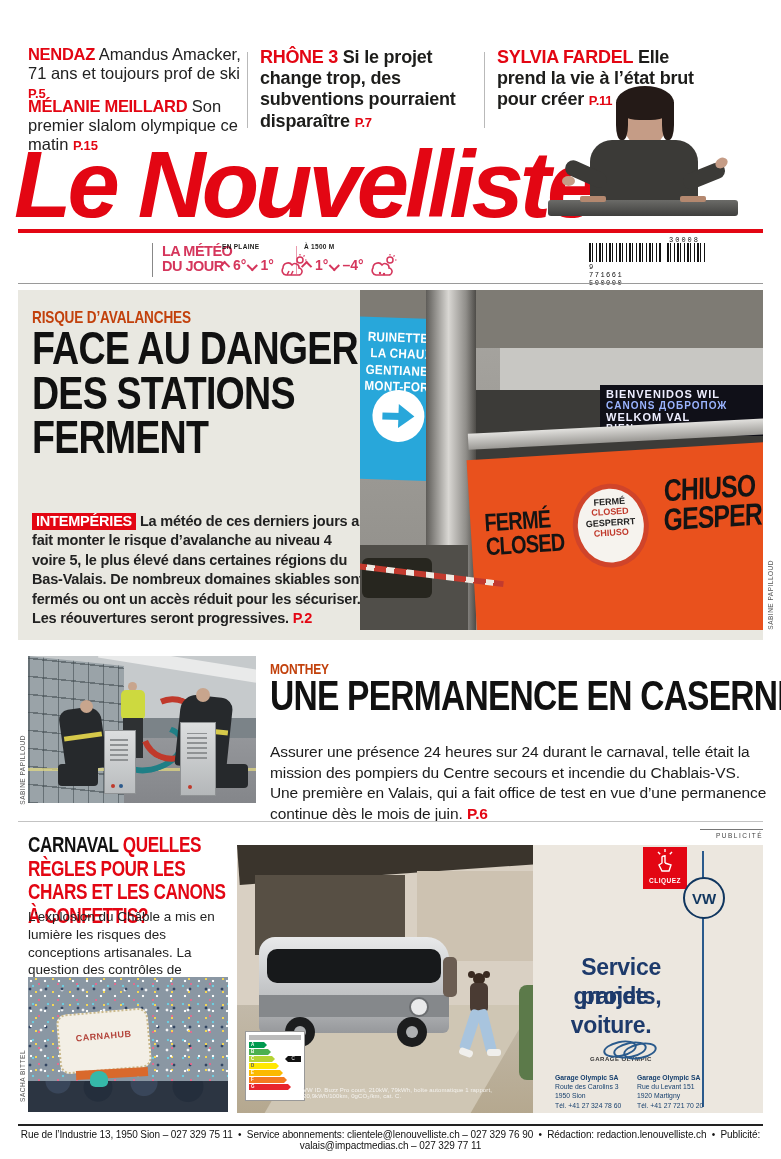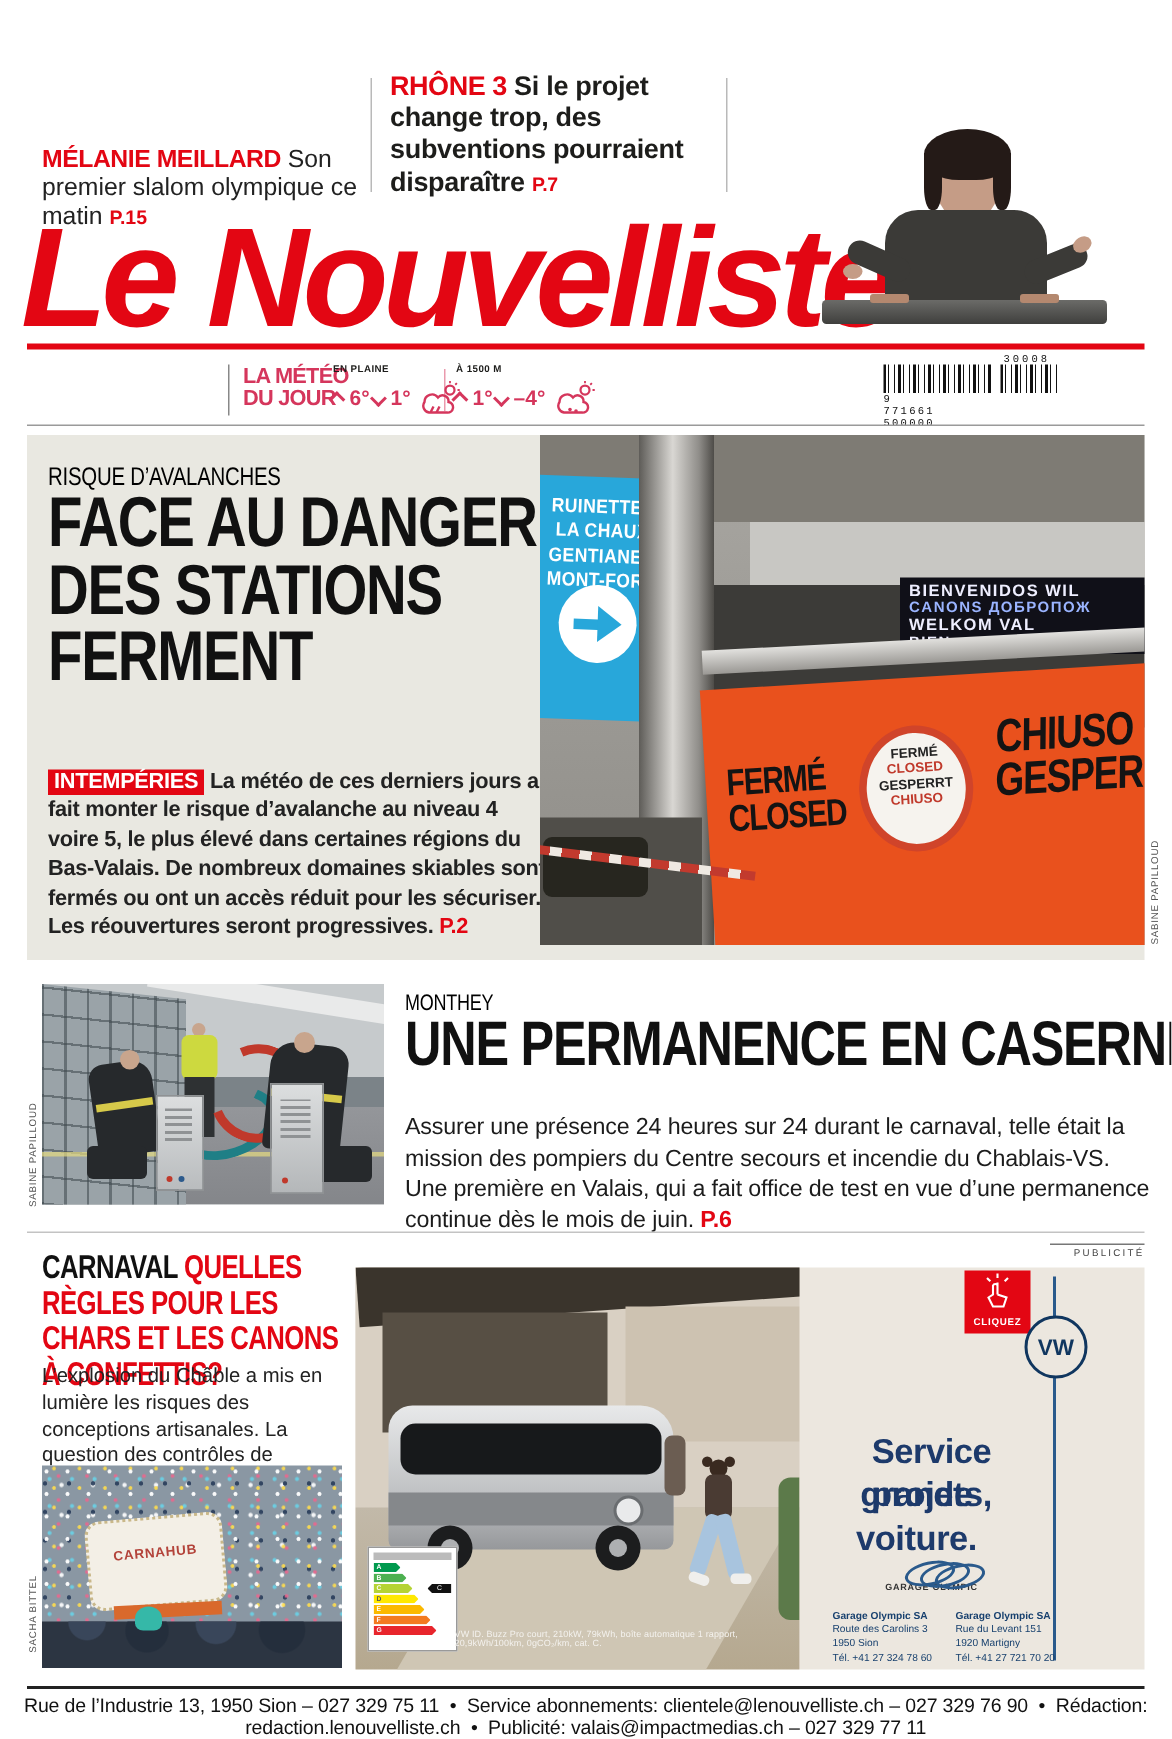--- a/index.html
+++ b/index.html
@@ -22,21 +22,21 @@
   .meteo{color:#d5365c;font-weight:bold;font-size:14.5px;line-height:1.0;letter-spacing:-.5px;}
   .wlabel{font-size:6.5px;font-weight:bold;color:#1d1d1b;letter-spacing:.3px;}
   .wtemp{color:#d5365c;font-weight:bold;font-size:14px;display:flex;align-items:center;gap:3px;}
   .chev{display:inline-block;width:6px;height:6px;border-left:2px solid #d5365c;border-top:2px solid #d5365c;}
   .chev.up{transform:rotate(45deg) translateY(2px);}
   .chev.dn{transform:rotate(225deg) translateY(-1px);}
   .barcode{background:repeating-linear-gradient(90deg,#111 0 2px,#fff 2px 3px,#111 3px 4px,#fff 4px 7px,#111 7px 8px,#fff 8px 10px);}
   .bcnum{font-size:7px;letter-spacing:2px;color:#111;font-family:"Liberation Mono",monospace;}
   
   .leadblock{background:#e9e8e1;}
-  .kicker{font-weight:normal;color:#000000;letter-spacing:-.2px;}
+  .kicker{font-weight:bold;color:#c2410c;letter-spacing:-.2px;}
   .hl{font-weight:bold;color:#111;letter-spacing:-1px;line-height:.95;}
   .lede{font-size:14.5px;font-weight:bold;line-height:1.34;color:#222;letter-spacing:-.2px;}
   .badge{background:#e30613;color:#fff;font-weight:bold;padding:0 4px 1px 4px;}
   .vcredit{font-size:6.5px;color:#555;letter-spacing:.5px;writing-mode:vertical-rl;transform:rotate(180deg);white-space:nowrap;}
   
   .photo{overflow:hidden;position:absolute;}
   .bluesign{background:#28a7da;color:#fff;font-weight:bold;text-align:center;}
   .bluesign .l{display:block;font-size:13px;letter-spacing:.3px;line-height:1.25;transform:scaleX(.9);}
   .arrowcirc{background:#fff;border-radius:50%;position:absolute;}
   .banner{background:#e9511d;}
@@ -60,36 +60,42 @@
             display:flex;align-items:center;justify-content:center;font-weight:bold;}
   .bluevline{width:2px;background:#2a5a8c;}
   .garlogo{font-size:6px;color:#333;letter-spacing:.5px;text-align:center;font-weight:bold;}
   .ring{position:absolute;border:2px solid #2a5a8c;border-radius:50%;}
   .energy{background:#fff;border:1px solid #999;}
   .erow{position:relative;height:6px;margin-bottom:1px;}
   .erow .bar{height:6px;color:#fff;font-size:4.5px;font-weight:bold;line-height:6px;padding-left:2px;
              clip-path:polygon(0 0,calc(100% - 3px) 0,100% 50%,calc(100% - 3px) 100%,0 100%);}
   .fineprint{font-size:6px;color:#f4f2ee;letter-spacing:.1px;}
   
-  .footer{font-size:13px;color:#111;text-align:center;letter-spacing:-.1px;}
+  .footer{font-size:10px;color:#111;text-align:center;letter-spacing:-.1px;}
   .grayline{background:#9a9a9a;height:1px;}
 </style>
 </head>
 <body>
 
 <div class="page">
 
+  <div class="abs teaser" style="left:28px;top:45px;width:218px;">
+    <span class="kick">NENDAZ</span><span> Amandus Amacker, 71 ans et toujours prof de ski </span><span class="pageref pref">P.5</span>
+  </div>
   <div class="abs teaser" style="left:28px;top:97px;width:218px;">
     <span class="kick">MÉLANIE MEILLARD</span><span> Son premier slalom olympique ce matin </span><span class="pageref pref">P.15</span>
   </div>
   <div class="abs vdiv" style="left:247px;top:52px;height:76px;"></div>
   <div class="abs teaser teaser-bold" style="left:260px;top:47px;width:216px;">
     <span class="kick">RHÔNE 3</span><span> Si le projet change trop, des subventions pourraient disparaître </span><span class="pageref pref">P.7</span>
   </div>
   <div class="abs vdiv" style="left:484px;top:52px;height:76px;"></div>
+  <div class="abs teaser teaser-bold" style="left:497px;top:47px;width:200px;">
+    <span class="kick">SYLVIA FARDEL</span><span> Elle prend la vie à l’état brut pour créer </span><span class="pageref pref">P.11</span>
+  </div>
 
   <div class="abs" style="left:562px;top:88px;width:160px;height:142px;z-index:6;">
     <div class="abs" style="left:62px;top:6px;width:42px;height:52px;background:#c59c86;border-radius:46% 46% 42% 42%;"></div>
     <div class="abs" style="left:54px;top:-2px;width:58px;height:34px;background:#241a17;border-radius:50% 50% 40% 40%;"></div>
     <div class="abs" style="left:54px;top:14px;width:12px;height:38px;background:#241a17;border-radius:0 0 40% 40%;"></div>
     <div class="abs" style="left:100px;top:14px;width:12px;height:38px;background:#241a17;border-radius:0 0 40% 40%;"></div>
     <div class="abs" style="left:28px;top:52px;width:108px;height:66px;background:#3b3a37;border-radius:22px 22px 4px 4px;"></div>
     <div class="abs" style="left:2px;top:78px;width:44px;height:16px;background:#3b3a37;border-radius:8px;transform:rotate(24deg);"></div>
     <div class="abs" style="left:120px;top:80px;width:44px;height:16px;background:#3b3a37;border-radius:8px;transform:rotate(-22deg);"></div>
     <div class="abs" style="left:0px;top:88px;width:13px;height:10px;background:#c59c86;border-radius:50%;"></div>

